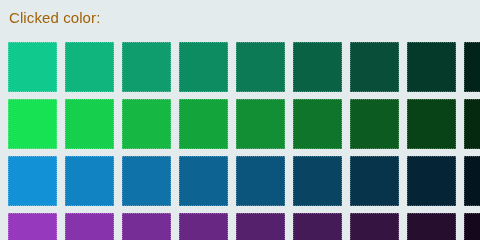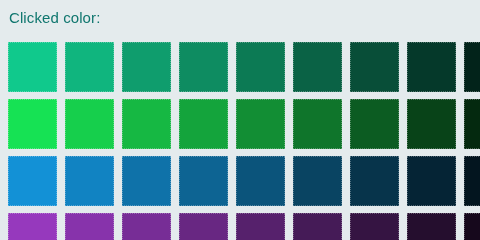--- a/index.html
+++ b/index.html
@@ -25,21 +25,21 @@
     left: 0;
     top: 0;
     width: 480px;
     height: 42px;
     box-sizing: border-box;
     padding: 9px 0 0 9px;
   }
   #clicked-color-label {
     font-size: 15px;
     line-height: 18px;
-    color: #0f766e;
+    color: #a16207;
     font-family: "Liberation Sans", sans-serif;
     white-space: nowrap;
     letter-spacing: 0.1px;
   }
   #palette-grid {
     position: absolute;
     left: 8px;
     top: 42px;
     width: 520px;
   }

